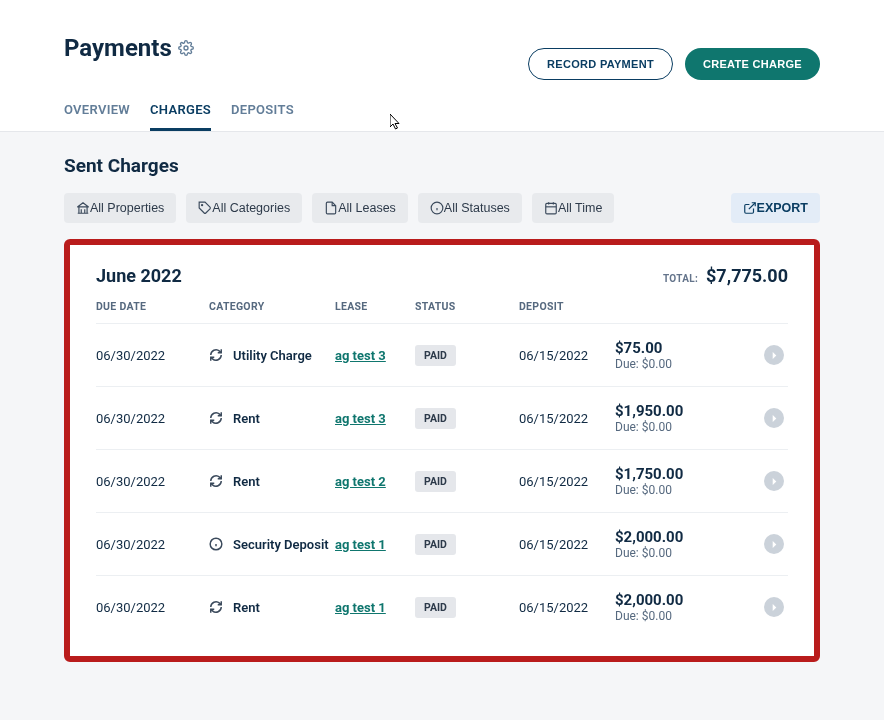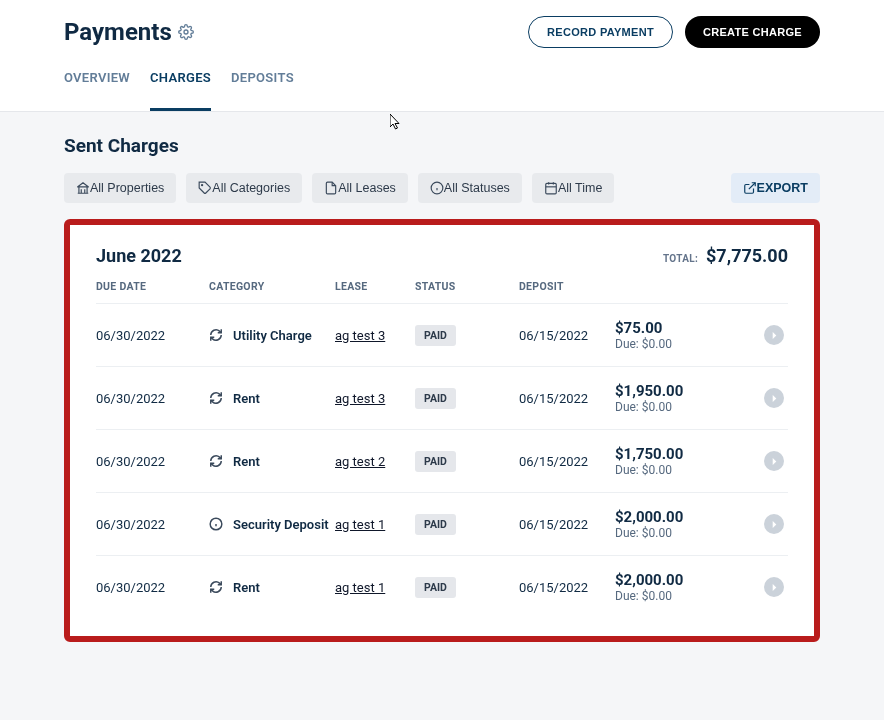--- a/index.html
+++ b/index.html
@@ -40,46 +40,47 @@
       gap: 12px;
     }
     .btn {
       font-size: 11px;
       font-weight: 700;
       letter-spacing: .3px;
       padding: 9px 18px;
       border-radius: 16px;
       cursor: pointer;
       border: none;
+      margin-top: 32px;
     }
     .btn-outline {
       background: #fff;
       color: #0a3d62;
       border: 1.5px solid #0a3d62;
     }
     .btn-primary {
-      background: #000000;
+      background: #0f766e;
       color: #fff;
     }
     .tabs {
       display: flex;
       gap: 20px;
     }
     .tab {
       font-size: 13px;
       font-weight: 600;
       color: #627d98;
       padding: 8px 0 14px 0;
       cursor: pointer;
       letter-spacing: .3px;
     }
     .tab.active {
       color: #0a3d62;
       border-bottom: 3px solid #0a3d62;
-      padding-bottom: 23px;
+      padding-bottom: 11px;
     }
     .content {
       padding: 22px 64px;
     }
     .section-title {
       font-size: 19px;
       font-weight: 700;
       color: #102a43;
       margin-bottom: 16px;
     }
@@ -167,23 +168,23 @@
       color: #102a43;
     }
     .row .col-cat {
       display: flex;
       align-items: center;
       gap: 10px;
       font-weight: 600;
     }
     .cat-icon { width: 14px; height: 14px; color: #3b4a5c; flex-shrink: 0; }
     .lease-link {
-      color: #0f172a;
+      color: #0f766e;
       text-decoration: underline;
-      font-weight: 400;
+      font-weight: 700;
       cursor: pointer;
     }
     .status-badge {
       background: #e5e7eb;
       color: #2d3a4a;
       font-size: 10.5px;
       font-weight: 700;
       padding: 4px 9px;
       border-radius: 3px;
       display: inline-block;

